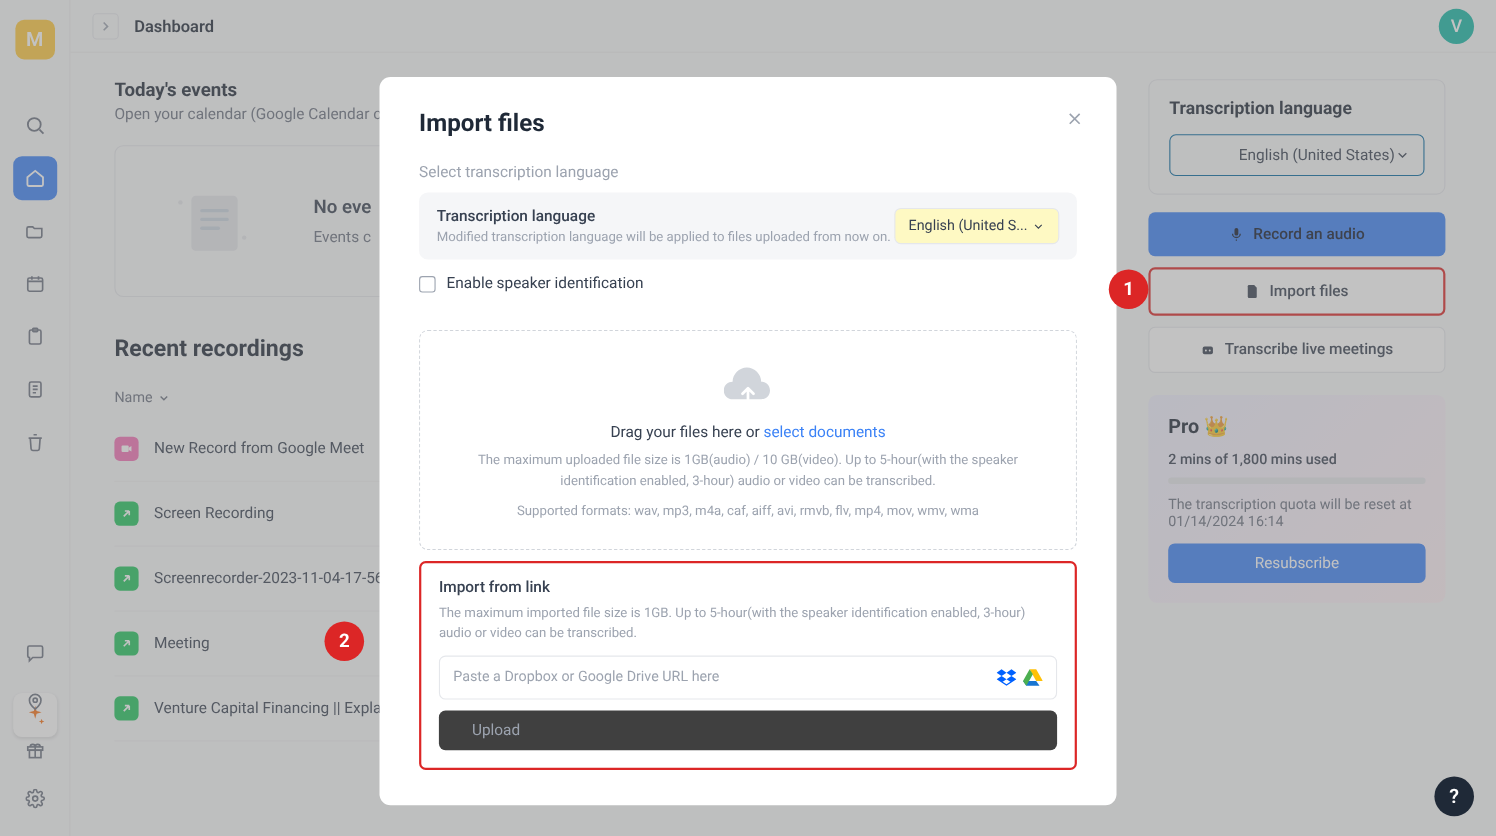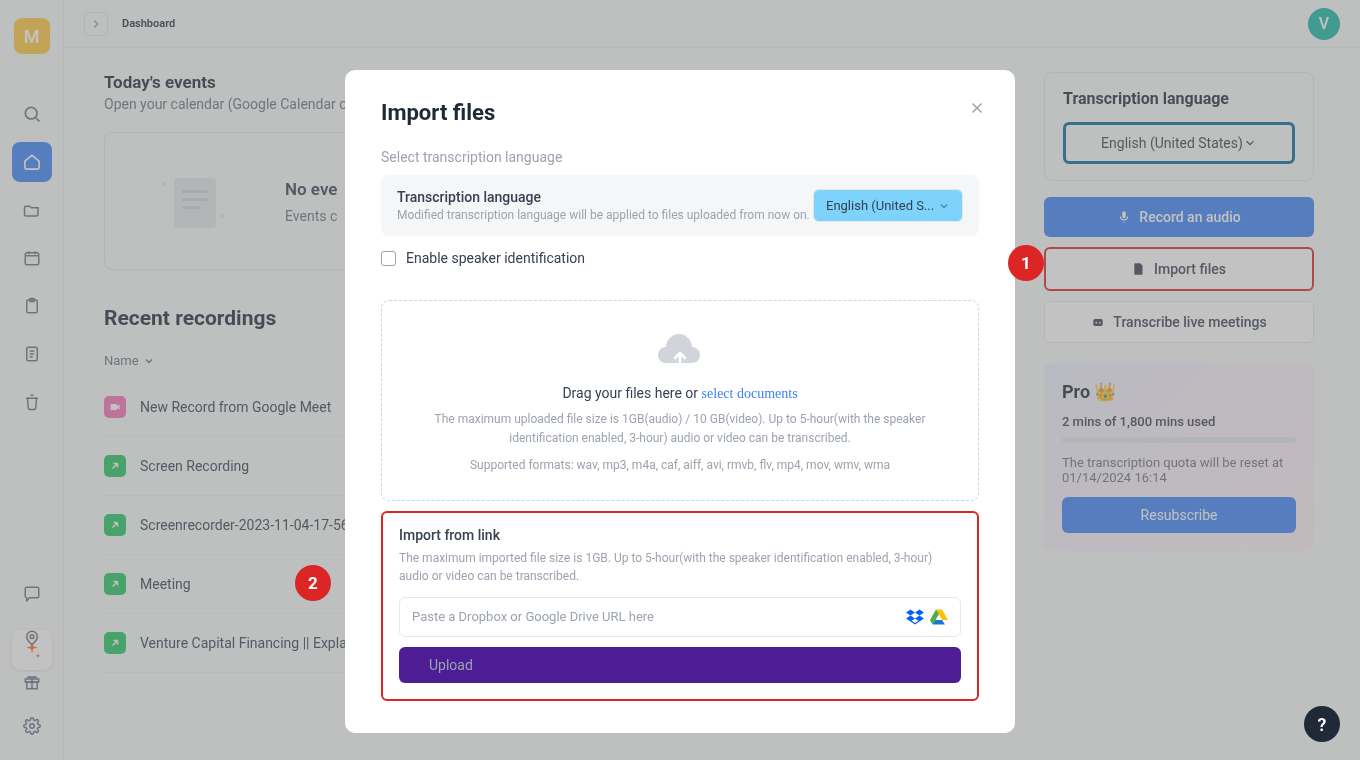--- a/index.html
+++ b/index.html
@@ -95,21 +95,21 @@
       border: 1px solid #e5e7eb;
       border-radius: 4px;
       display: flex;
       align-items: center;
       justify-content: center;
       margin-right: 14px;
       color: #9ca3af;
       cursor: pointer;
     }
     .page-title {
-      font-size: 11px;
+      font-size: 15px;
       font-weight: 600;
       color: #1f2937;
     }
     .avatar-v {
       width: 32px;
       height: 32px;
       background: #14b8a6;
       border-radius: 50%;
       display: flex;
       align-items: center;
@@ -221,45 +221,45 @@
       padding: 16px 18px;
       margin-bottom: 16px;
     }
     .panel-title {
       font-size: 16px;
       font-weight: 700;
       color: #1f2937;
       margin-bottom: 14px;
     }
     .lang-select {
-      border: 3px solid #0369a1;
+      border: 1px solid #0369a1;
       border-radius: 6px;
       padding: 10px 12px;
       font-size: 14px;
       color: #374151;
       display: flex;
-      justify-content: center;
+      justify-content: flex-end;
       align-items: center;
       cursor: pointer;
     }
 
     .btn {
       display: flex;
       align-items: center;
       justify-content: center;
       gap: 8px;
       width: 100%;
       padding: 12px;
       border-radius: 6px;
       font-size: 14px;
       font-weight: 500;
       cursor: pointer;
       margin-bottom: 10px;
     }
-    .btn-primary { background: #3b82f6; color: #ffffff; }
+    .btn-primary { background: #3b82f6; color: #0f172a; }
     .btn-outline {
       background: #fff;
       border: 1px solid #e5e7eb;
       color: #374151;
     }
     .btn-outline.highlighted {
       border: 2px solid #dc2626;
     }
     .beta-badge {
       background: #e5e7eb;
@@ -355,21 +355,21 @@
       font-size: 14px;
       font-weight: 500;
       color: #374151;
     }
     .lang-left .l2 {
       font-size: 12px;
       color: #9ca3af;
       margin-top: 3px;
     }
     .lang-dropdown {
-      background: #7dd3fc;
+      background: #fef9c3;
       border: 1px solid #e5e7eb;
       border-radius: 6px;
       padding: 8px 12px;
       font-size: 13px;
       color: #374151;
       width: 150px;
       display: flex;
       justify-content: space-between;
       align-items: center;
       cursor: pointer;
@@ -393,21 +393,21 @@
 
     .drop-zone {
       border: 1px dashed #d1d5db;
       border-radius: 8px;
       padding: 30px 20px 24px 20px;
       text-align: center;
       margin-top: 34px;
     }
     .cloud-icon { color: #d1d5db; display: flex; justify-content: center; margin-bottom: 14px; }
     .drop-line1 { font-size: 14px; color: #374151; }
-    .drop-line1 a { color: #3b82f6; text-decoration: none; cursor: pointer; font-family: Liberation Serif, serif; }
+    .drop-line1 a { color: #3b82f6; text-decoration: none; cursor: pointer; }
     .drop-line2, .drop-line3 {
       font-size: 12px;
       color: #9ca3af;
       margin-top: 8px;
       line-height: 1.6;
     }
 
     .import-link-section {
       border: 2px solid #dc2626;
       border-radius: 6px;
@@ -438,21 +438,21 @@
       border-radius: 6px;
       padding: 10px 12px;
       font-size: 13px;
       display: flex;
       align-items: center;
       justify-content: space-between;
       color: #9ca3af;
       cursor: text;
     }
     .upload-btn {
-      background: #4c1d95;
+      background: #404040;
       color: #9ca3af;
       padding: 10px 30px;
       border-radius: 6px;
       font-size: 14px;
     }
 
     
     .anno {
       position: absolute;
       width: 36px;

